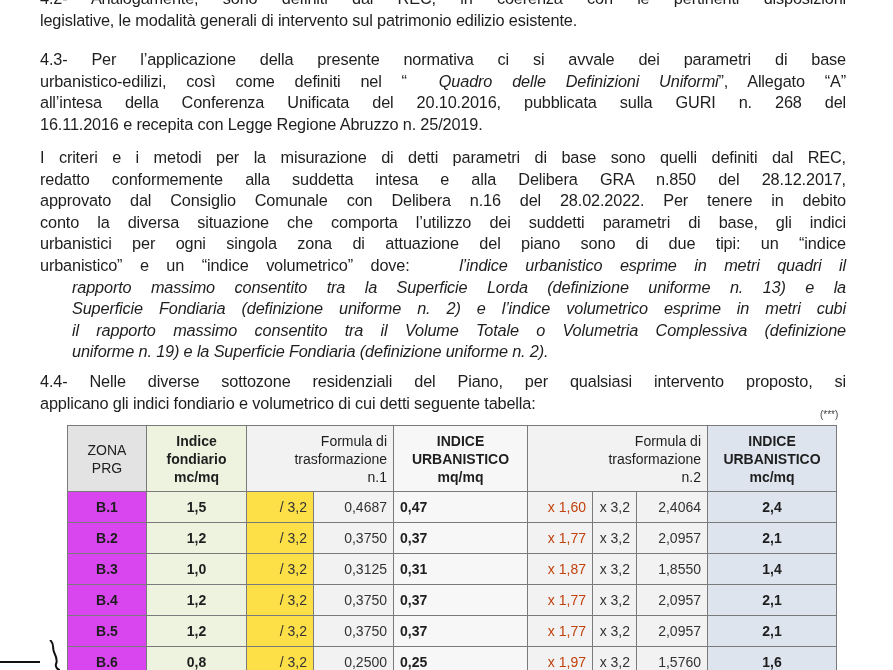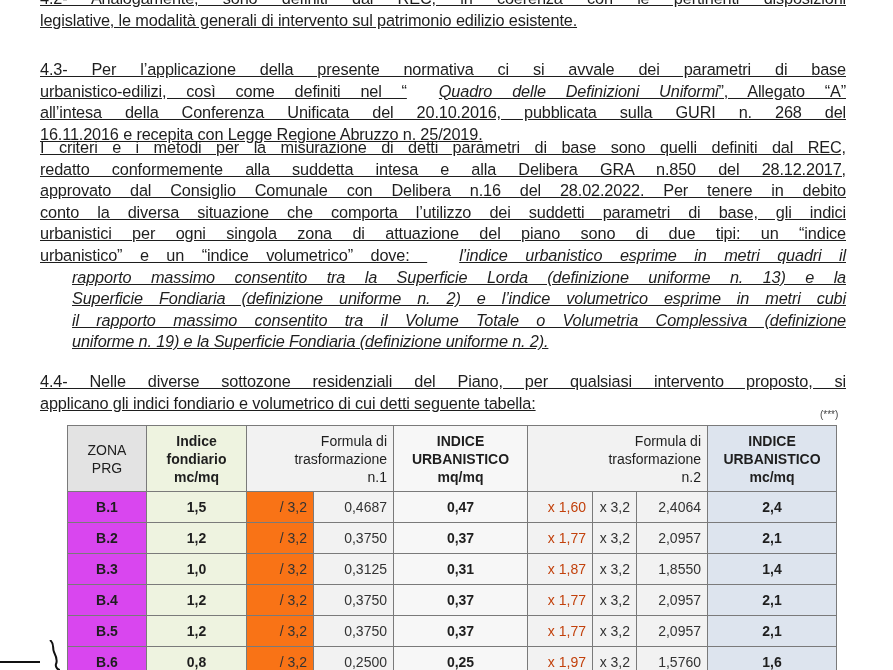--- a/index.html
+++ b/index.html
@@ -9,26 +9,26 @@
     font-family: "Liberation Sans", sans-serif;
     color:#1e1e1e;
     position:relative;
   }
   .para {
     position:absolute; left:40px; width:806px;
     font-size:16.3px; line-height:21.6px;
     text-align:justify;
     letter-spacing:-0.15px;
   }
-  .para .line { display:block; text-align:justify; text-align-last:justify; white-space:nowrap;text-decoration:underline; }
+  .para .line { display:block; text-align:justify; text-align-last:justify; white-space:nowrap; }
   .para .line.last { text-align-last:left; }
   .para i { font-style:italic;padding-left:32px; }
   #p42 { top:-12px; }
-  #p43 { top:59px; }
-  #p43b { top:137px; }
+  #p43 { top:49px; }
+  #p43b { top:147px; }
   #p44 { top:371px; }
 
   .note-mark {
     position:absolute; left:820px; top:409px;
     font-size:10px; color:#444;
   }
 
   table.tab {
     position:absolute; left:67px; top:425px;
     border-collapse:collapse;
@@ -48,23 +48,23 @@
     line-height:18px;
   }
   .c-zona { width:79px; background:#e3e3e3; text-align:center; }
   .c-fond { width:100px; background:#eef3e0; text-align:center; font-weight:bold !important; }
   .c-f1 { background:#f2f2f2; text-align:right; }
   .c-urb { width:134px; background:#f7f7f7; text-align:center; font-weight:bold !important; }
   .c-f2 { background:#f2f2f2; text-align:right; }
   .c-vol { width:129px; background:#dde4ee; text-align:center; font-weight:bold !important; }
   td.zona { background:#d946ef; font-weight:bold; text-align:center; width:79px; }
   td.fond { background:#eef3e0; font-weight:bold; text-align:center; }
-  td.f1a { background:#f97316; text-align:right; width:67px; color:#333; }
+  td.f1a { background:#fde047; text-align:right; width:67px; color:#333; }
   td.f1b { background:#f2f2f2; text-align:right; width:80px; color:#333; }
-  td.urb { background:#f7f7f7; font-weight:bold; text-align:center; padding-right:24px; }
+  td.urb { background:#f7f7f7; font-weight:bold; text-align:left; padding-right:24px; }
   td.f2a { background:#f2f2f2; text-align:right; width:65px; color:#c2410c; }
   td.f2b { background:#f2f2f2; text-align:right; width:44px; color:#333; }
   td.f2c { background:#f2f2f2; text-align:right; width:71px; color:#333; }
   td.vol { background:#dde4ee; font-weight:bold; text-align:center; }
   tr.data td { height:31px; }
 
   .brace {
     position:absolute; left:0; top:640px; width:60px; height:30px;
   }
 </style>

